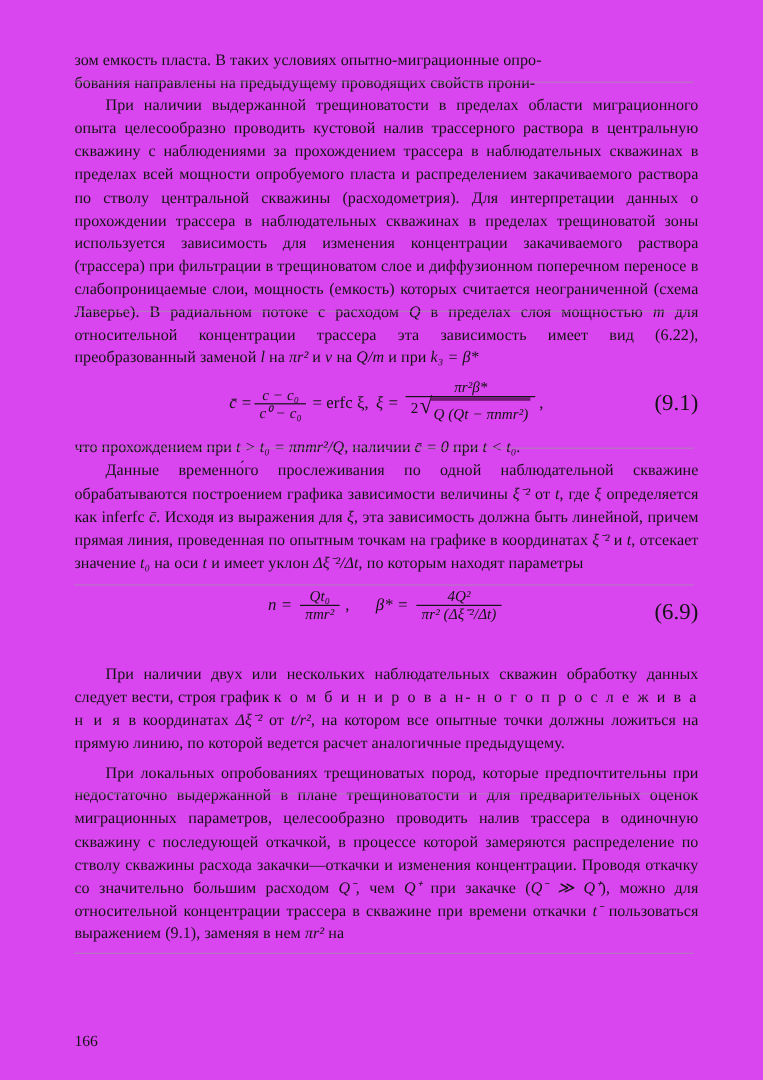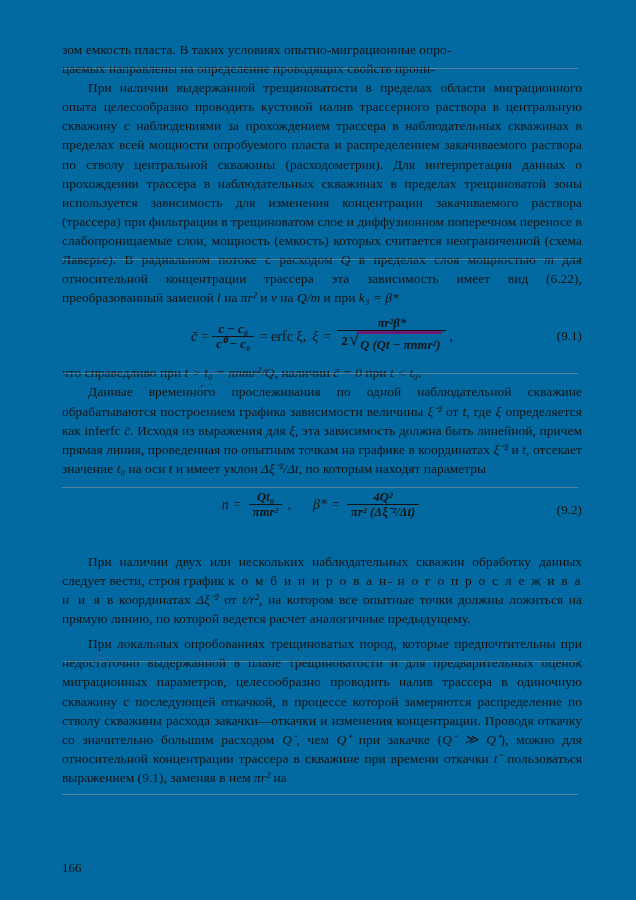--- a/index.html
+++ b/index.html
@@ -11,21 +11,21 @@
     width: 636px;
     height: 900px;
     overflow: hidden;
     font-family: "Liberation Serif", serif;
     color: #1a1a1a;
   }
   .page {
     position: relative;
     width: 636px;
     height: 900px;
-    background: #0369a1;
+    background: #d946ef;
     box-sizing: border-box;
     padding: 40px 52px 30px 62px;
   }
   .text-col {
     width: 520px;
     font-size: 13.4px;
     line-height: 19.1px;
     text-align: justify;
     text-justify: inter-word;
     letter-spacing: 0.05px;
@@ -49,29 +49,28 @@
     display: flex;
     align-items: center;
     justify-content: center;
     font-family: "Liberation Serif", serif;
   }
   .fnum {
     position: absolute;
     right: 0;
     top: 50%;
     transform: translateY(-50%);
-    font-size: 13px;
+    font-size: 19px;
   }
   .frac {
     display: inline-flex;
     flex-direction: column;
     align-items: center;
     vertical-align: middle;
     margin: 0 3px;
-    font-weight: bold;
   }
   .frac .num, .frac .den {
     padding: 0 4px;
     font-size: 12.6px;
     line-height: 14px;
     white-space: nowrap;
   }
   .frac .bar {
     width: 100%;
     height: 1px;
@@ -114,21 +113,21 @@
   .gap-m { height: 10px; }
 </style>
 </head>
 <body>
 
 <div class="page">
 
   <div class="text-col">
 
     <p class="noindent">зом емкость пласта. В таких условиях опытно-миграционные опро-</p>
-    <p class="noindent">цаемых направлены на определение проводящих свойств прони-</p>
+    <p class="noindent">бования направлены на предыдущему проводящих свойств прони-</p>
 
     <p class="para"><span>При наличии выдержанной трещиноватости в пределах области миграционного опыта целесообразно проводить кустовой налив трассерного раствора в центральную скважину с наблюдениями за прохождением трассера в наблюдательных скважинах в пределах всей мощности опробуемого пласта и распределением закачиваемого раствора по стволу центральной скважины (расходометрия). Для интерпретации данных о прохождении трассера в наблюдательных скважинах в пределах трещиноватой зоны используется зависимость для изменения концентрации закачиваемого раствора (трассера) при фильтрации в трещиноватом слое и диффузионном поперечном переносе в слабопроницаемые слои, мощность (емкость) которых считается неограниченной (схема Лаверье). В радиальном потоке с расходом </span><span class="it">Q</span><span> в пределах слоя мощностью </span><span class="it">m</span><span> для относительной концентрации трассера эта зависимость имеет вид (6.22), преобразованный заменой </span><span class="it">l</span><span> на </span><span class="it">πr²</span><span> и </span><span class="it">v</span><span> на </span><span class="it">Q/m</span><span> и при </span><span class="it">k₃ = β*</span></p>
 
     <div class="formula-block">
       <div class="formula-inner">
         <span class="eqtext it" style="margin-right:4px;">c̄</span>
         <span class="eqtext">=</span>
         <span class="frac">
           <span class="num it">c − c₀</span>
           <span class="bar"></span>
@@ -144,41 +143,41 @@
                 <span class="sqrt-sym">√</span>
                 <span class="sqrt-body it">Q (Qt − πnmr²)</span>
               </span>
           </span>
         </span>
         <span class="eqtext">,</span>
       </div>
       <span class="fnum">(9.1)</span>
     </div>
 
-    <p class="noindent"><span>что справедливо при </span><span class="it">t &gt; t₀ = πnmr²/Q</span><span>, наличии </span><span class="it">c̄ = 0</span><span> при </span><span class="it">t &lt; t₀</span>.</p>
+    <p class="noindent"><span>что прохождением при </span><span class="it">t &gt; t₀ = πnmr²/Q</span><span>, наличии </span><span class="it">c̄ = 0</span><span> при </span><span class="it">t &lt; t₀</span>.</p>
 
     <p class="para"><span>Данные временно́го прослеживания по одной наблюдательной скважине обрабатываются построением графика зависимости величины </span><span class="it">ξ⁻²</span><span> от </span><span class="it">t</span><span>, где </span><span class="it">ξ</span><span> определяется как inferfc </span><span class="it">c̄</span><span>. Исходя из выражения для </span><span class="it">ξ</span><span>, эта зависимость должна быть линейной, причем прямая линия, проведенная по опытным точкам на графике в координатах </span><span class="it">ξ⁻²</span><span> и </span><span class="it">t</span><span>, отсекает значение </span><span class="it">t₀</span><span> на оси </span><span class="it">t</span><span> и имеет уклон </span><span class="it">Δξ⁻²/Δt</span><span>, по которым находят параметры</span></p>
 
     <div class="formula-block" style="margin-top:12px;margin-bottom:12px;">
       <div class="formula-inner">
         <span class="eqtext it" style="margin-right:4px;">n =</span>
         <span class="frac">
           <span class="num it">Qt₀</span>
           <span class="bar"></span>
           <span class="den it">πmr²</span>
         </span>
         <span class="eqtext" style="margin:0 22px 0 2px;">,</span>
         <span class="eqtext it" style="margin-right:4px;">β* =</span>
         <span class="frac">
           <span class="num it">4Q²</span>
           <span class="bar"></span>
           <span class="den it">πr² (Δξ⁻²/Δt)</span>
         </span>
       </div>
-      <span class="fnum">(9.2)</span>
+      <span class="fnum">(6.9)</span>
     </div>
 
     <div class="gap-m"></div>
 
     <p class="para"><span>При наличии двух или нескольких наблюдательных скважин обработку данных следует вести, строя график </span><span class="sp">к о м б и н и р о в а н-</span> <span class="sp">н о г о   п р о с л е ж и в а н и я</span><span> в координатах </span><span class="it">Δξ⁻²</span><span> от </span><span class="it">t/r²</span><span>, на котором все опытные точки должны ложиться на прямую линию, по которой ведется расчет аналогичные предыдущему.</span></p>
 
     <div class="gap-s"></div>
 
     <p class="para"><span>При локальных опробованиях трещиноватых пород, которые предпочтительны при недостаточно выдержанной в плане трещиноватости и для предварительных оценок миграционных параметров, целесообразно проводить налив трассера в одиночную скважину с последующей откачкой, в процессе которой замеряются распределение по стволу скважины расхода закачки—откачки и изменения концентрации. Проводя откачку со значительно большим расходом </span><span class="it">Q⁻</span><span>, чем </span><span class="it">Q⁺</span><span> при закачке (</span><span class="it">Q⁻ ≫ Q⁺</span><span>), можно для относительной концентрации трассера в скважине при времени откачки </span><span class="it">t⁻</span><span> пользоваться выражением (9.1), заменяя в нем </span><span class="it">πr²</span><span> на</span></p>
 

